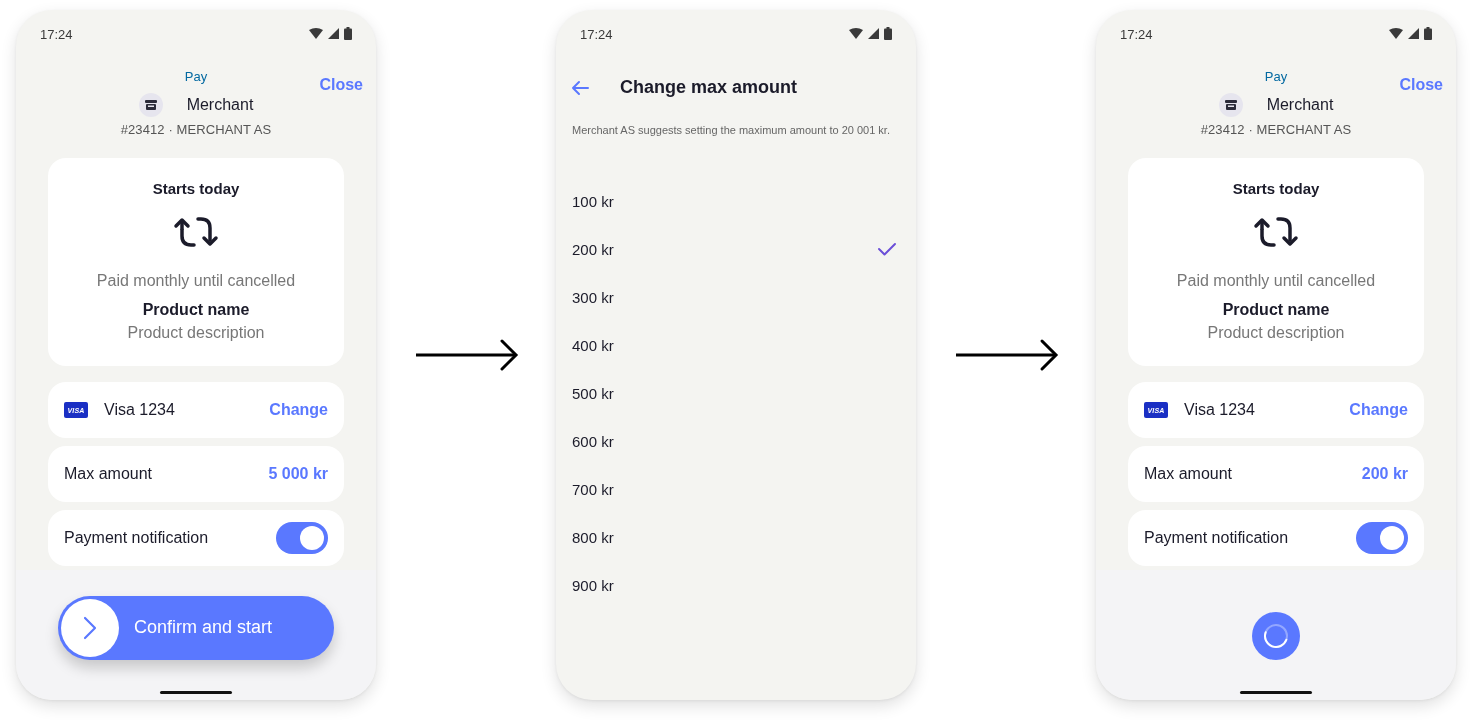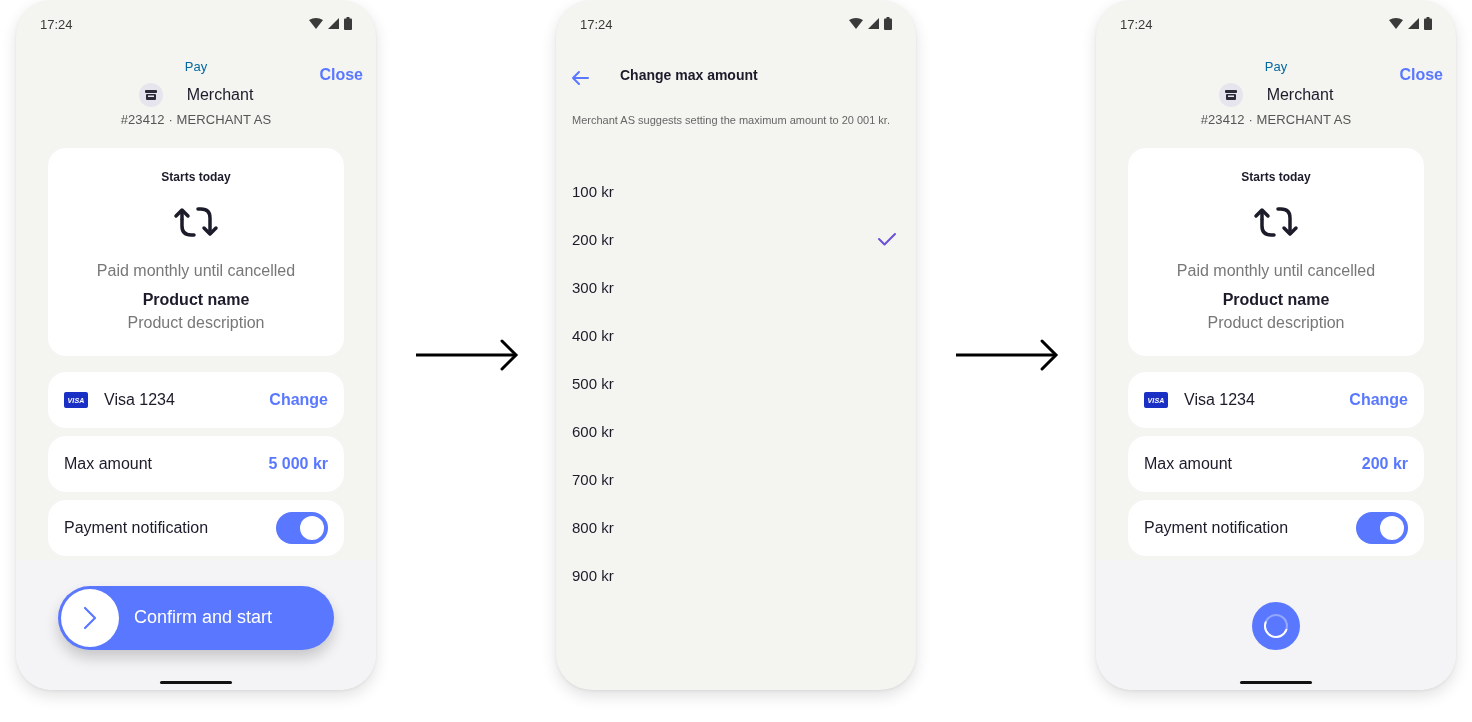--- a/index.html
+++ b/index.html
@@ -1,20 +1,20 @@
 <!DOCTYPE html>
 <html><head>
   <meta charset="utf-8">
   <style>
     * { box-sizing: border-box; margin: 0; padding: 0; }
     html, body { width: 1472px; height: 722px; background: #ffffff; overflow: hidden; }
     body { position: relative; font-family: "Liberation Sans", "DejaVu Sans", sans-serif; color: #1b1b2a; }
 
     .phone {
-      position: absolute; top: 0; width: 360px; height: 690px;
+      position: absolute; top: 10px; width: 360px; height: 690px;
       background: #f4f4f1; border-radius: 36px; overflow: hidden;
       box-shadow: 0 6px 16px rgba(0,0,0,0.12), 0 1px 3px rgba(0,0,0,0.06);
     }
     #phone-1 { left: 16px; }
     #phone-2 { left: 556px; }
     #phone-3 { left: 1096px; }
 
     .status-bar { position: absolute; top: 0; left: 0; right: 0; height: 48px; }
     .status-time { position: absolute; left: 24px; top: 17px; font-size: 13px; color: #3a3a3a; }
     .status-icons { position: absolute; right: 24px; top: 17px; display: flex; gap: 5px; align-items: center; }
@@ -29,21 +29,21 @@
     .merchant-name { font-size: 16px; color: #1b1b2a; }
     .merchant-sub { position: absolute; top: 64px; left: 0; right: 0; font-size: 13px; color: #555; letter-spacing: 0.1px; }
 
     .pay-body { position: absolute; top: 140px; left: 0; right: 0; bottom: 0; background: #f4f4f6; }
     .pay-body-top { position: absolute; top: 0; left: 0; right: 0; height: 420px; background: #f4f4f1; }
 
     .card {
       position: absolute; left: 32px; width: 296px; background: #ffffff; border-radius: 18px;
     }
     .summary-card { top: 148px; height: 208px; text-align: center; }
-    .summary-starts { position: absolute; top: 22px; left: 0; right: 0; font-size: 12px; font-weight: bold; color: #1b1b2a; }
+    .summary-starts { position: absolute; top: 22px; left: 0; right: 0; font-size: 15px; font-weight: bold; color: #1b1b2a; }
     .summary-icon { position: absolute; top: 54px; left: 50%; margin-left: -26px; width: 52px; height: 40px; }
     .summary-freq { position: absolute; top: 108px; left: 0; right: 0; font-size: 16px; color: #777; margin-top: 6px; }
     .summary-product { position: absolute; top: 143px; left: 0; right: 0; font-size: 16px; font-weight: bold; color: #1b1b2a; }
     .summary-desc { position: absolute; top: 166px; left: 0; right: 0; font-size: 16px; color: #777; }
 
     .row-card { height: 56px; display: flex; align-items: center; padding: 13px 16px; }
     .row-card.visa { top: 372px; }
     .row-card.maxamt { top: 436px; }
     .row-card.notif { top: 500px; }
     .row-label { font-size: 16px; color: #1b1b2a; flex: 1; }
@@ -60,21 +60,21 @@
     .confirm-knob { position: absolute; left: 3px; top: 3px; width: 58px; height: 58px; border-radius: 50%; background: #fff; display: flex; align-items: center; justify-content: center; }
     .confirm-label { position: absolute; left: 76px; top: 21px; font-size: 18px; color: #ffffff; }
 
     .spinner-btn { position: absolute; left: 156px; top: 602px; width: 48px; height: 48px; border-radius: 50%; background: #5a78ff; display: flex; align-items: center; justify-content: center; }
 
     .home-indicator { position: absolute; bottom: 6px; left: 50%; margin-left: -36px; width: 72px; height: 3px; background: #111; border-radius: 2px; }
 
     
     .ca-header { position: absolute; top: 48px; left: 0; right: 0; height: 60px; }
     .back-btn { position: absolute; left: 14px; top: 20px; width: 20px; height: 20px; cursor: pointer; }
-    .ca-title { position: absolute; left: 64px; top: 19px; font-size: 14px; font-weight: bold; color: #1b1b2a; }
+    .ca-title { position: absolute; left: 64px; top: 19px; font-size: 18px; font-weight: bold; color: #1b1b2a; }
     .ca-note { position: absolute; left: 16px; right: 20px; top: 113px; font-size: 11px; line-height: 15px; color: #666; }
     .amount-list { position: absolute; top: 167px; left: 0; right: 0; }
     .amount-item { height: 48px; display: flex; align-items: center; padding: 0 16px; cursor: pointer; }
     .amount-label { flex: 1; font-size: 15px; color: #1b1b2a; }
     .check-icon { width: 22px; height: 16px; margin-right: 2px; }
 
     .flow-arrow { position: absolute; top: 335px; width: 106px; height: 40px; }
     #arrow-1 { left: 414px; }
     #arrow-2 { left: 954px; }
   </style>

